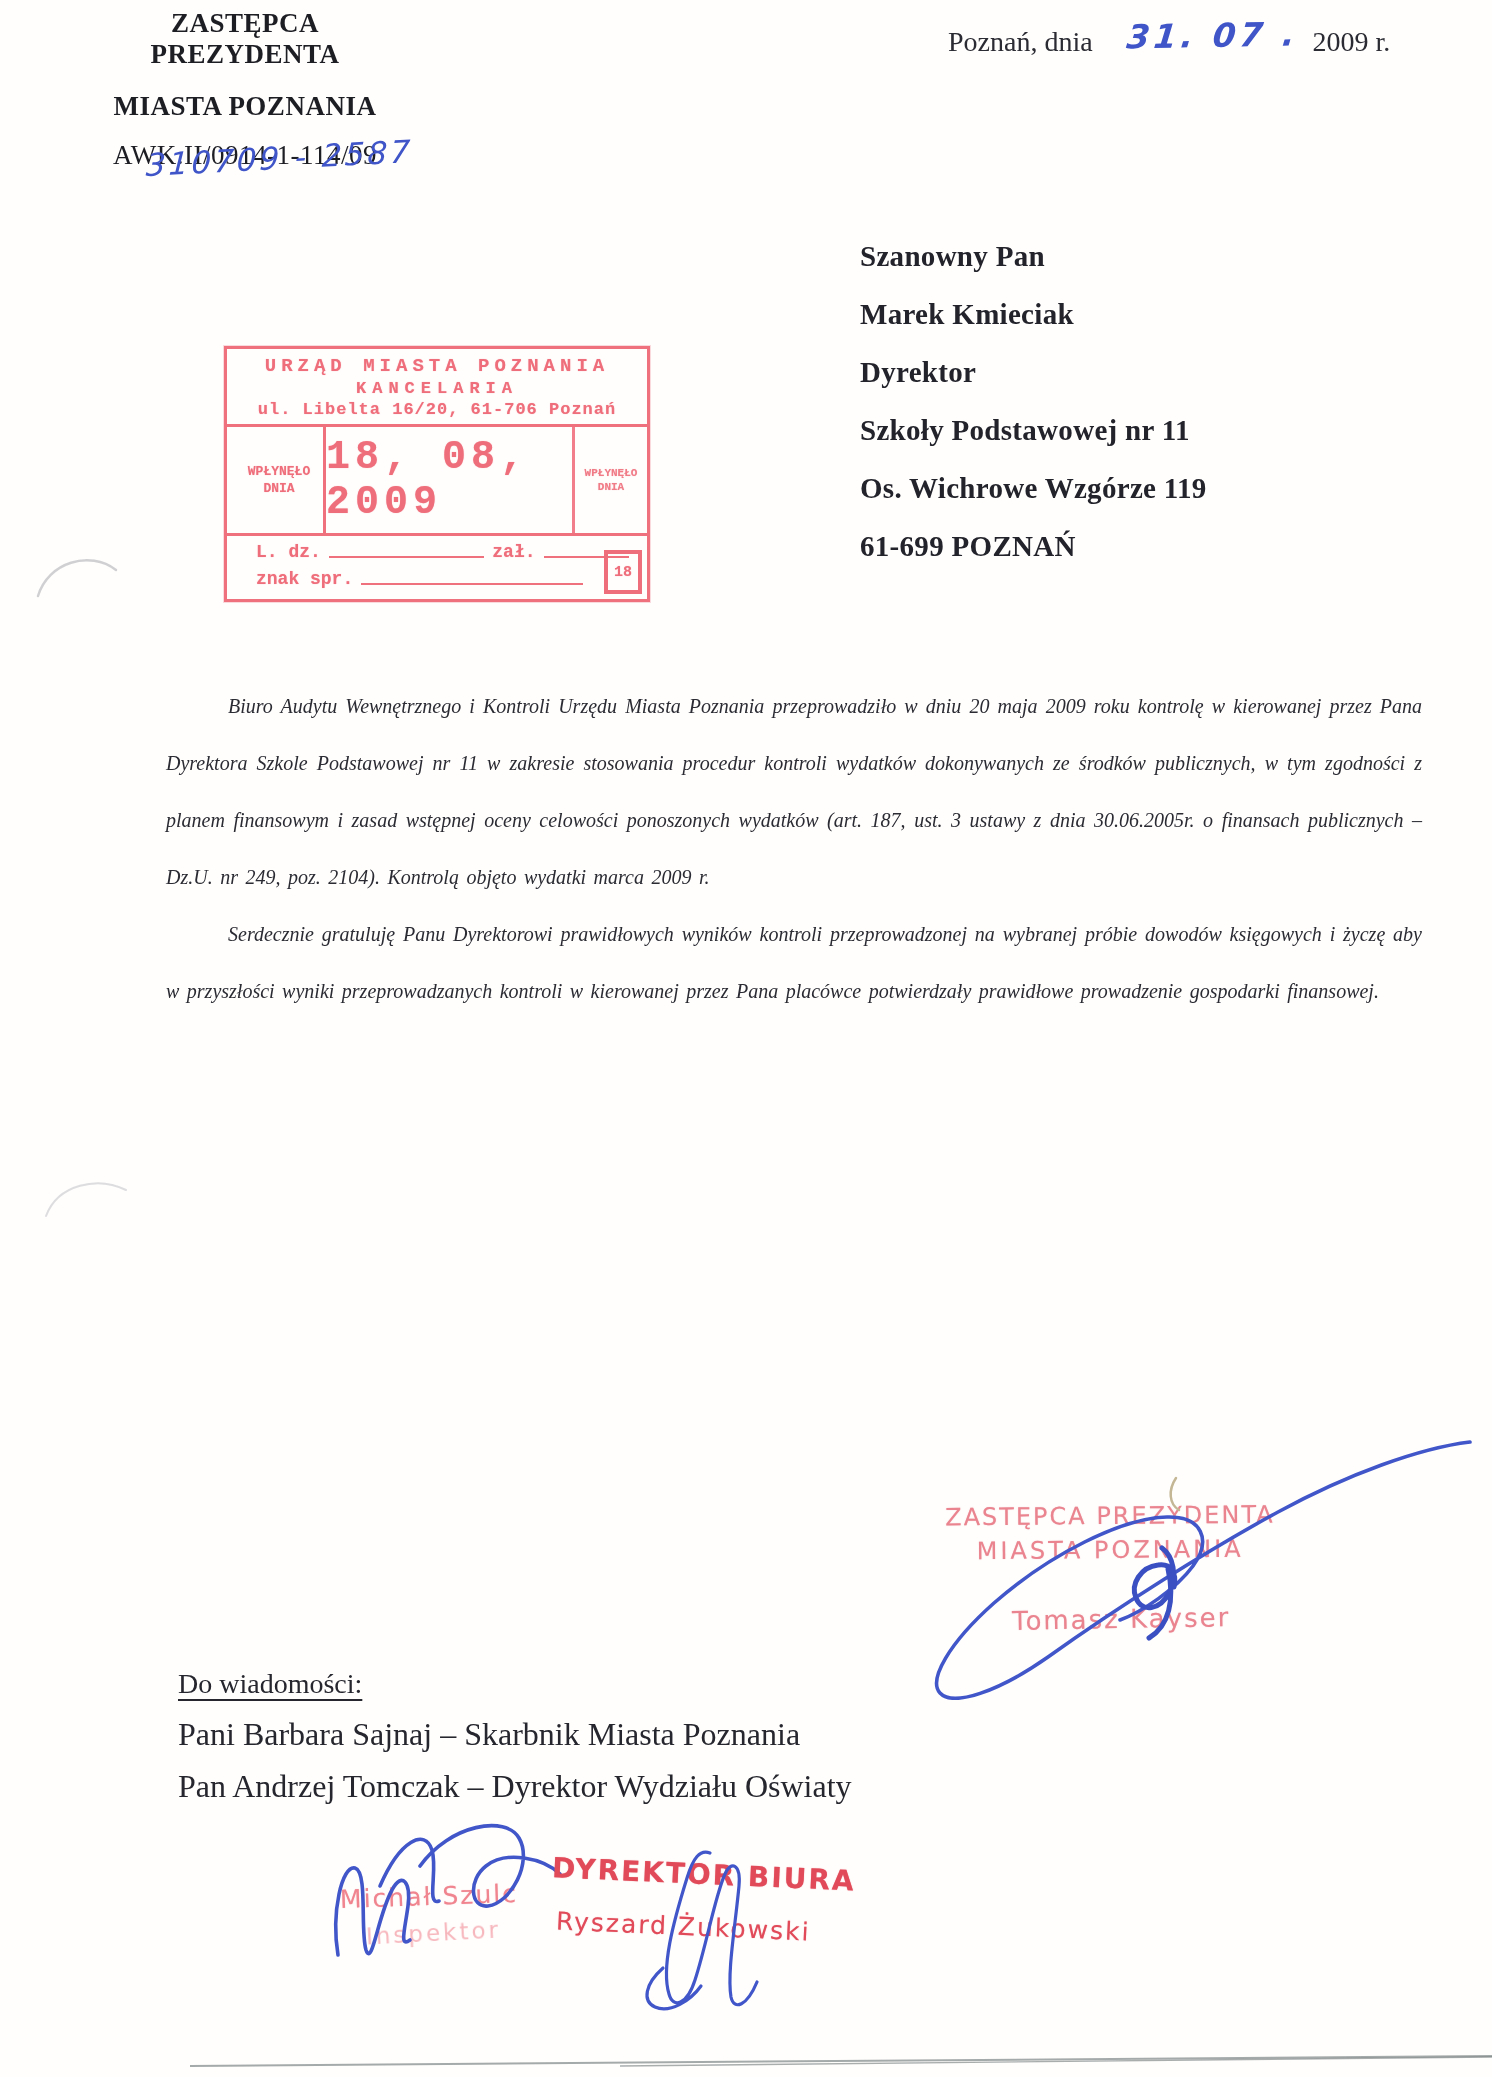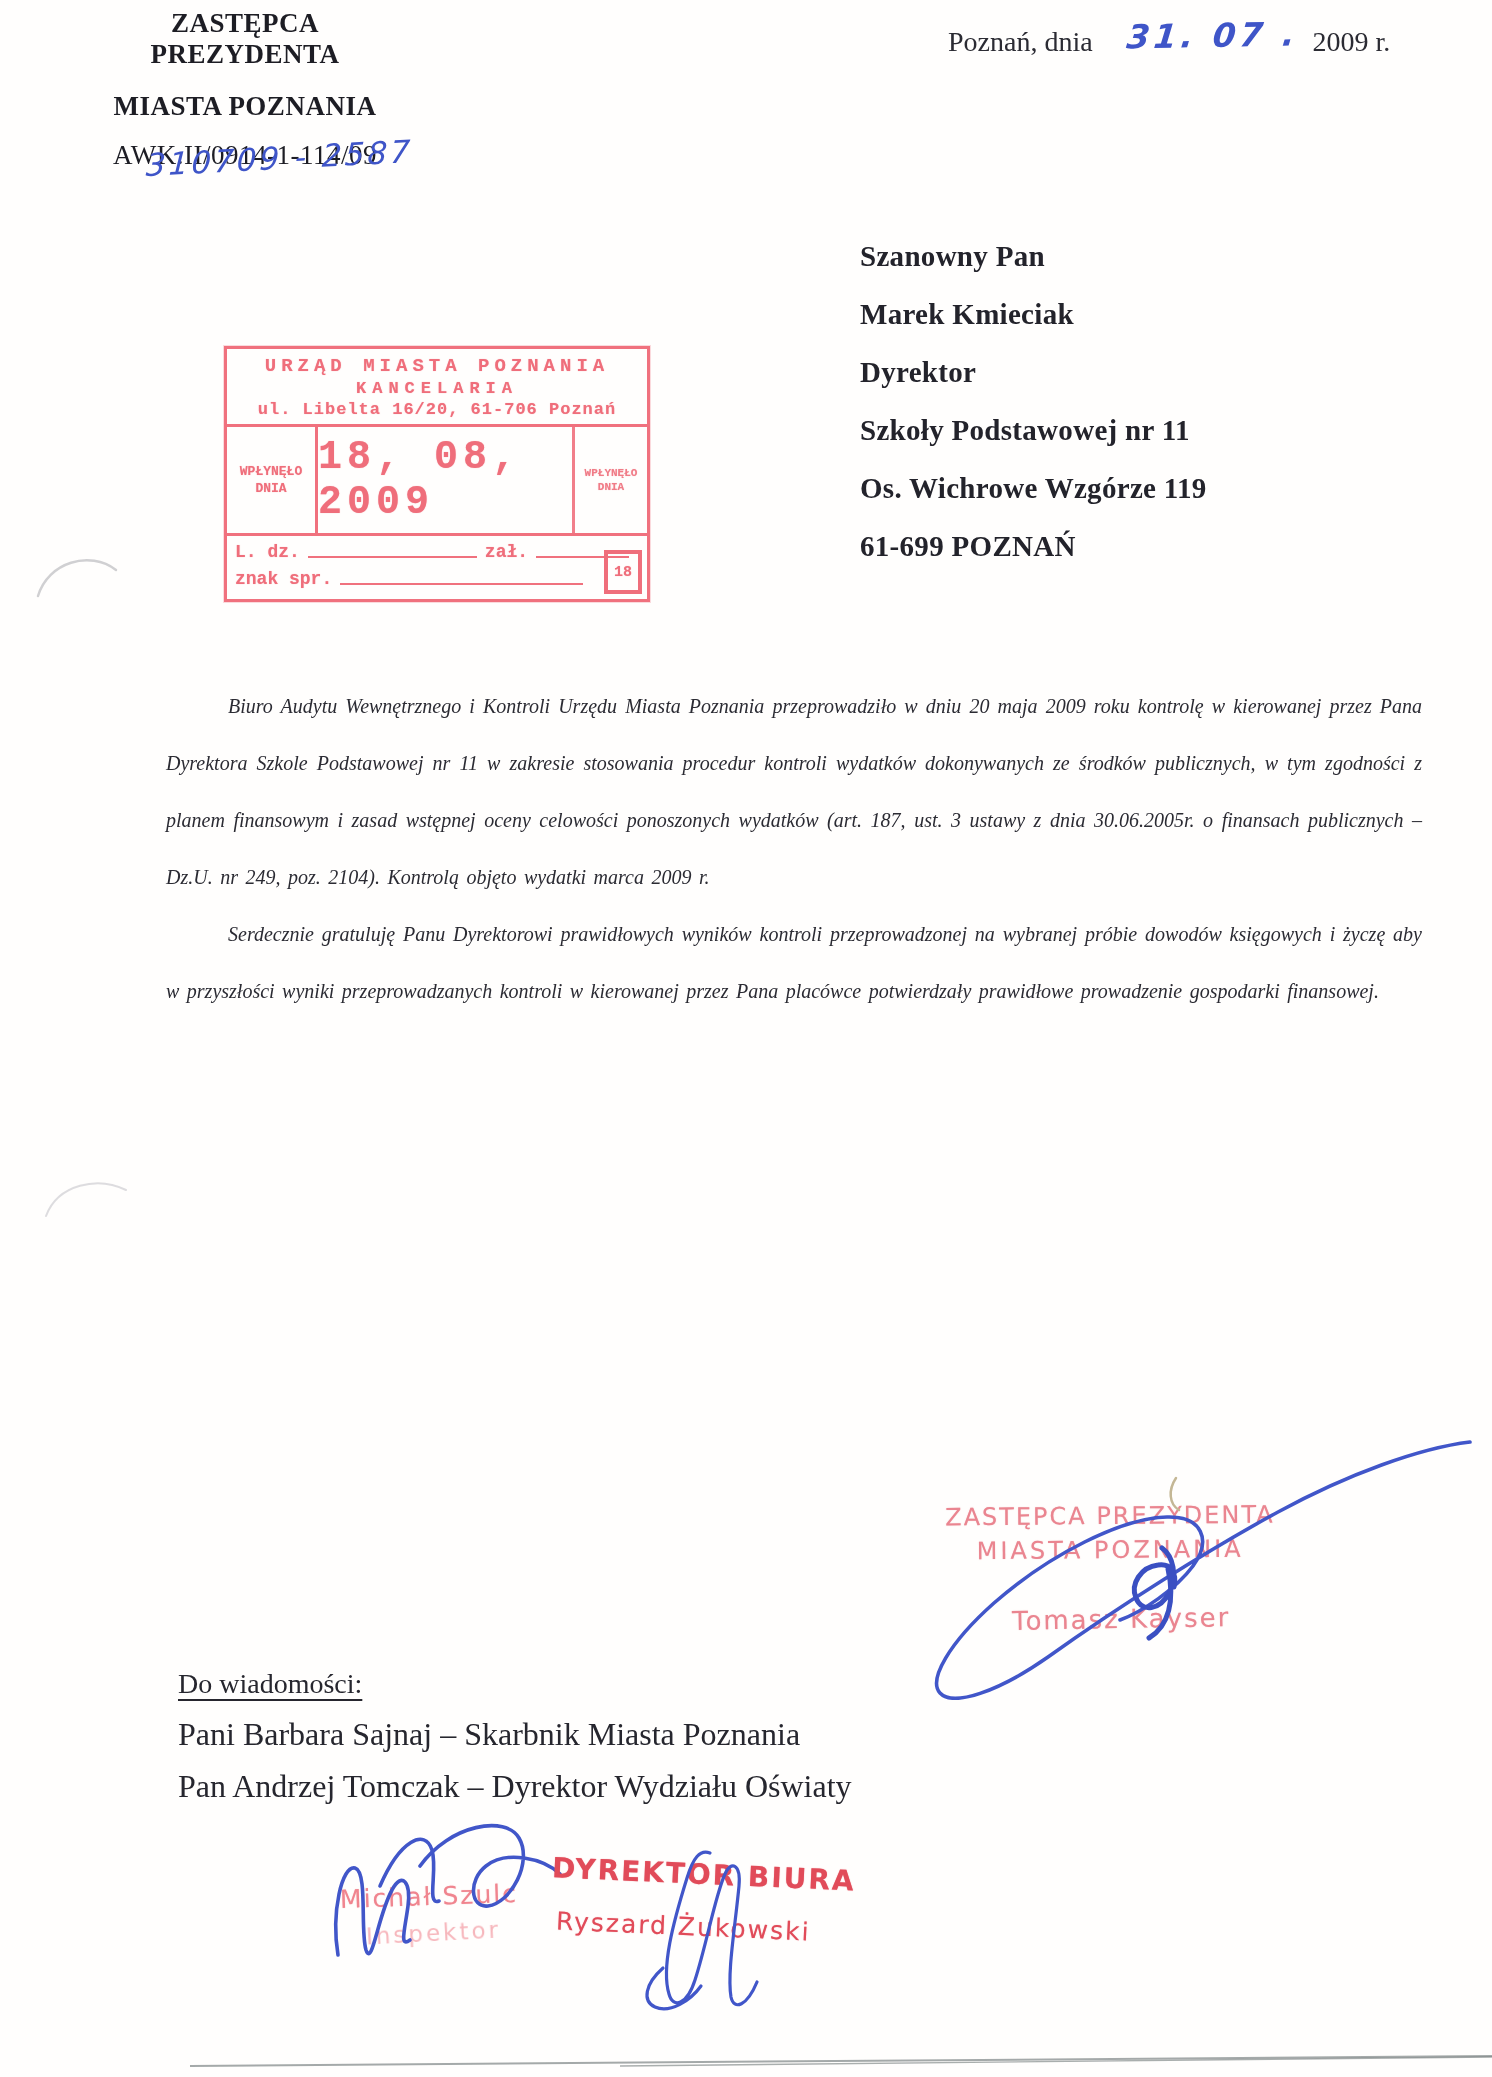--- a/index.html
+++ b/index.html
@@ -40,25 +40,25 @@
     border:3px solid #f0717e;
     font-family:Liberation Mono, monospace;
     color:#ef6e7b;
     text-shadow:0 0 1px rgba(240,113,126,.55);
     box-shadow:0 0 0 1px rgba(240,113,126,.25);
   }
   .stamp-head{border-bottom:3px solid #f0717e;text-align:center;padding:6px 2px 5px 2px;}
   .stamp-office{font-weight:bold;font-size:19px;letter-spacing:5px;}
   .stamp-dept{font-weight:bold;font-size:17px;letter-spacing:6px;margin-top:2px;}
   .stamp-addr{font-weight:bold;font-size:17px;letter-spacing:1px;margin-top:2px;}
-  .stamp-mid{display:flex;height:106px;border-bottom:3px solid #f0717e;}
+  .stamp-mid{display:flex;height:106px;border-bottom:3px solid #f0717e;padding-left:8px;}
   .stamp-cell-l{width:88px;border-right:3px solid #f0717e;display:flex;align-items:center;justify-content:center;text-align:center;font-weight:bold;font-size:13px;line-height:17px;}
   .stamp-cell-c{flex:1;display:flex;align-items:center;justify-content:center;font-weight:bold;font-size:40px;letter-spacing:5px;}
   .stamp-cell-r{width:72px;border-left:3px solid #f0717e;display:flex;align-items:center;justify-content:center;text-align:center;font-weight:bold;font-size:11px;line-height:14px;opacity:.9;}
-  .stamp-bottom{position:relative;padding:6px 10px 4px 8px;font-weight:bold;font-size:18px;}
+  .stamp-bottom{position:relative;padding:6px 10px 4px 29px;font-weight:bold;font-size:18px;}
   .stamp-row{display:flex;align-items:flex-end;margin-bottom:7px;}
   .stamp-fill{flex:1;border-bottom:2px solid #f0717e;margin:0 8px 4px 8px;height:10px;}
   .stamp-fill.short{flex:.55;}
   .znak{filter:blur(.4px);}
   .corner-box{
     position:absolute;right:5px;bottom:6px;width:30px;height:36px;
     border:4px solid #ef6e7b;display:flex;align-items:center;justify-content:center;
     font-size:15px;font-weight:bold;filter:blur(.3px);
   }
 

